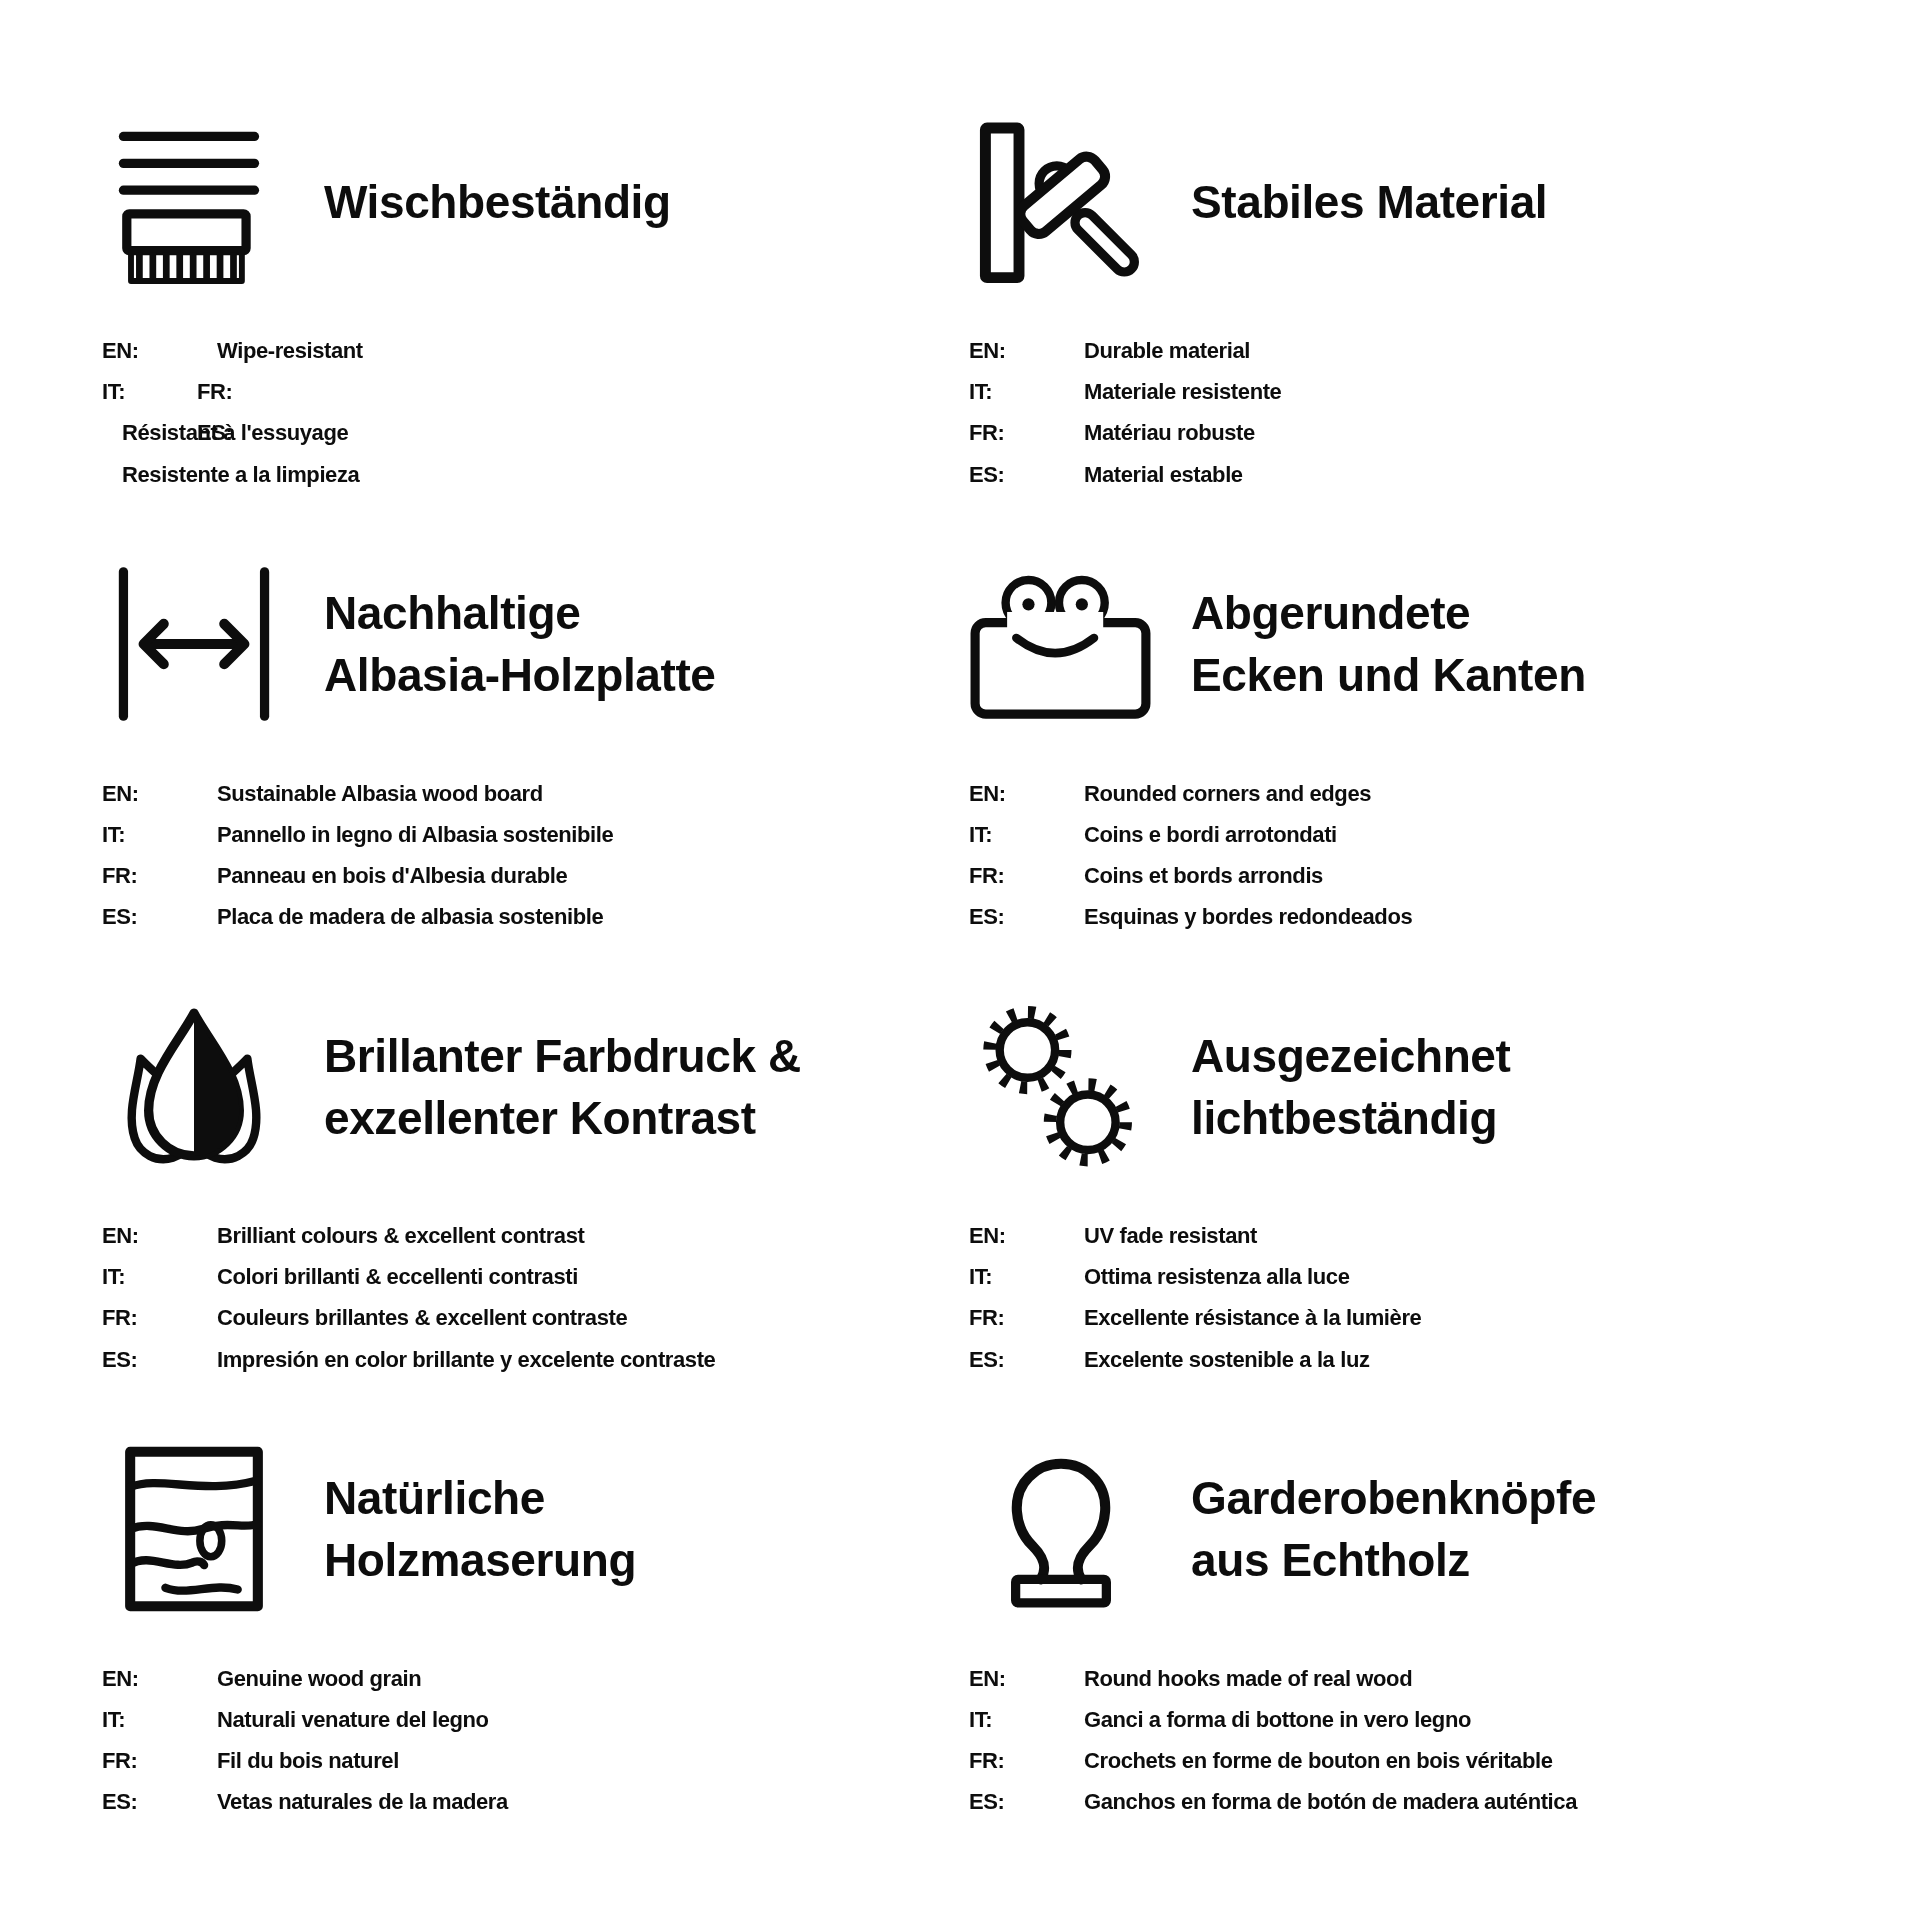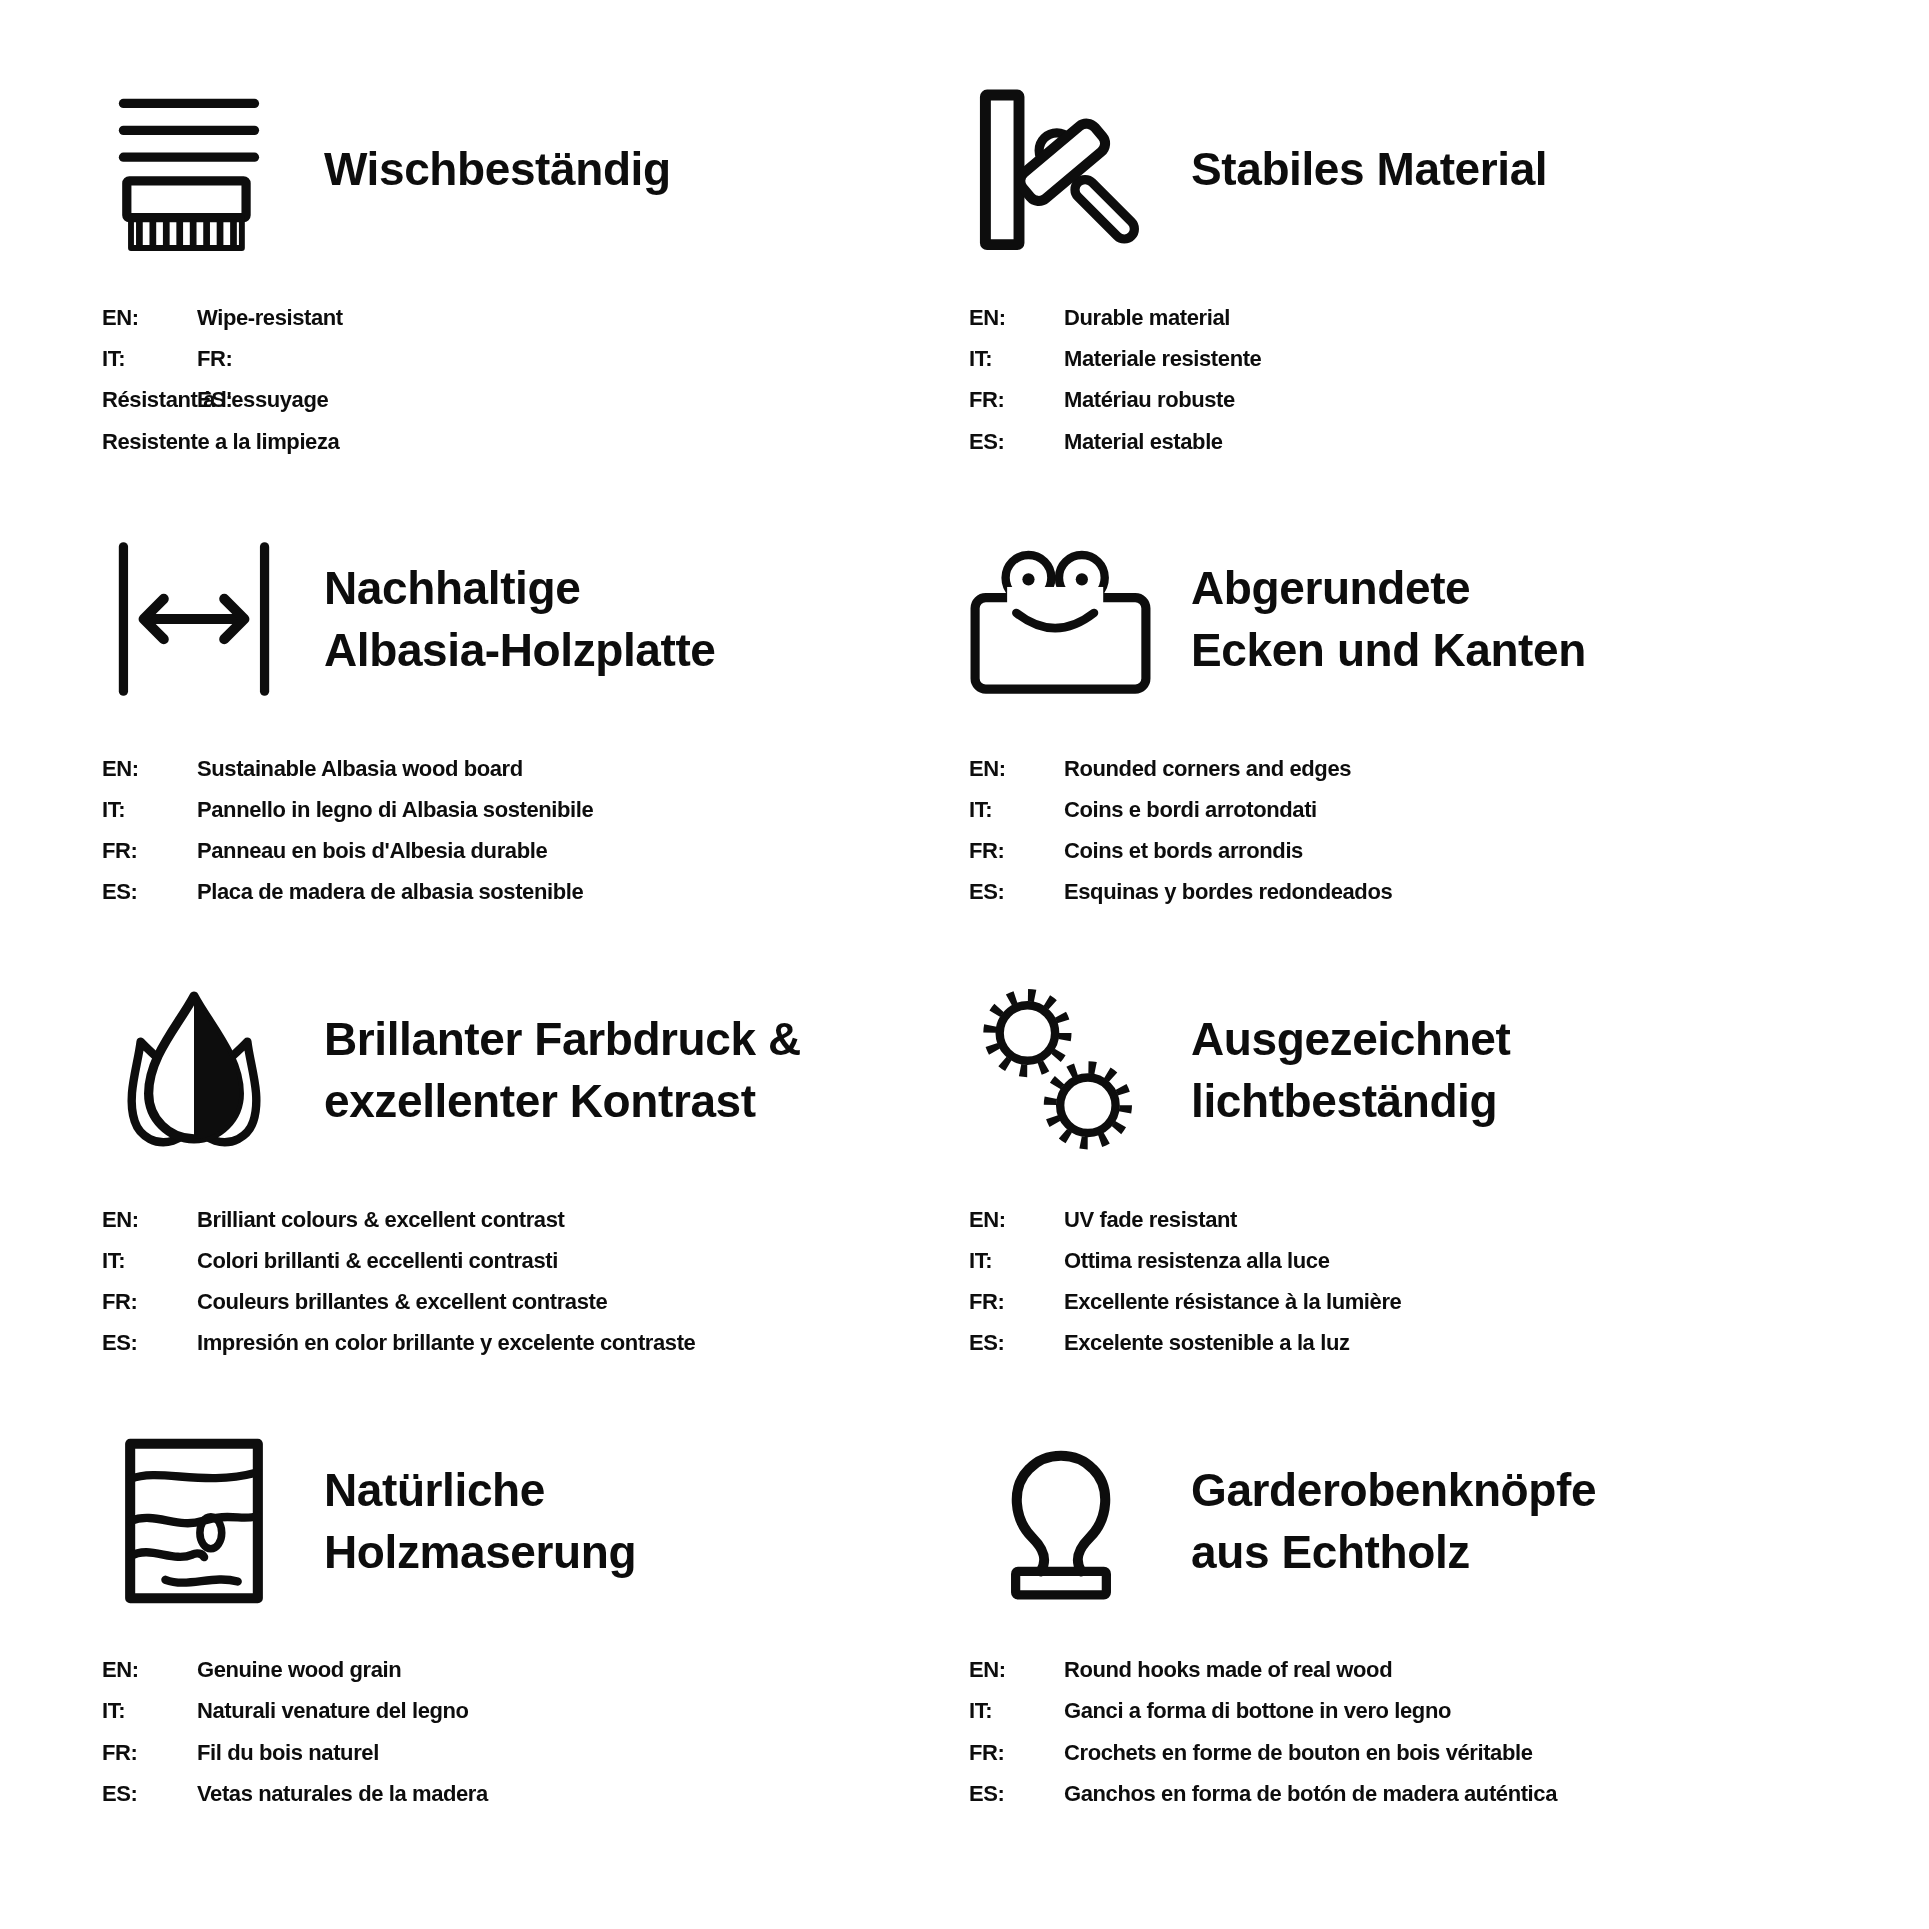--- a/index.html
+++ b/index.html
@@ -6,21 +6,21 @@
   body {
     width:1930px; height:1930px;
     background:#ffffff;
     color:#0d0d0d;
     font-family:"Liberation Sans", sans-serif;
     overflow:hidden;
   }
   .page {
     box-sizing:border-box;
     width:1836px; height:1930px;
-    padding:77px 76px 50px 102px;
+    padding:110px 76px 50px 102px;
     display:grid;
     grid-template-columns:1fr 1fr;
     grid-template-rows:repeat(4, 1fr);
     column-gap:76px;
   }
   .feature { min-width:0; }
   .header {
     display:flex;
     align-items:center;
     gap:39px;
@@ -44,21 +44,21 @@
     margin-top:42px;
     display:grid;
     grid-template-columns:95px 1fr;
     row-gap:9.2px;
     font-size:22px;
     font-weight:700;
     line-height:32px;
     letter-spacing:-0.4px;
   }
   .lang-label { white-space:nowrap; }
-  .lang-value { white-space:nowrap; }
+  .lang-value { white-space:nowrap;margin-left:20px; }
 </style>
 </head>
 <body>
 
 <div class="page">
 
   <div class="feature">
     <div class="header">
       <div class="icon-box">
         <svg width="168" height="168" viewBox="0 0 200 200" fill="none" stroke="#0d0d0d" stroke-linecap="round" stroke-linejoin="round">

